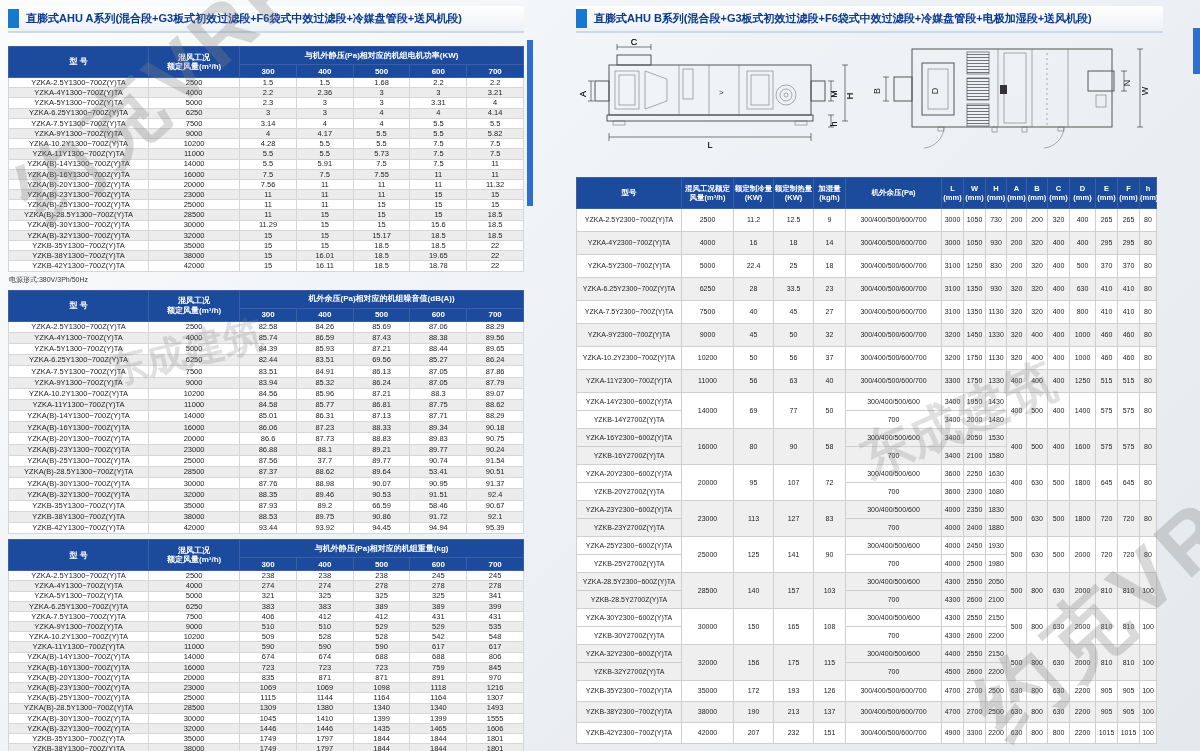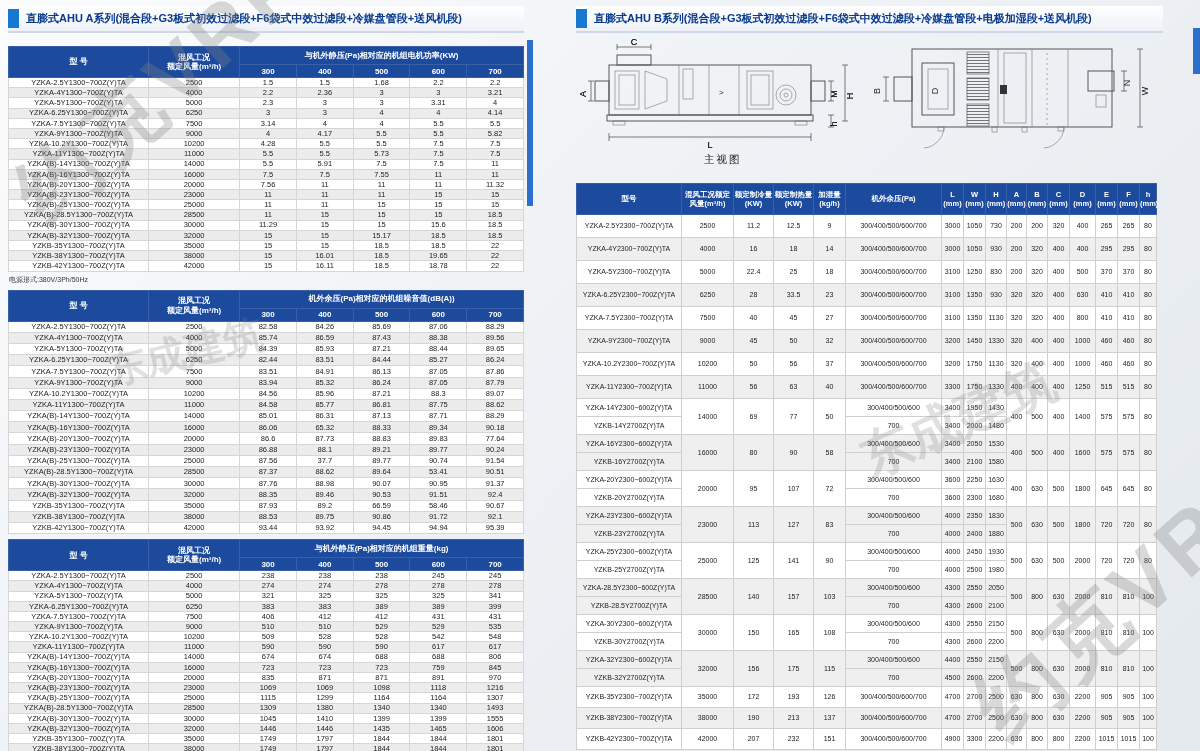--- a/index.html
+++ b/index.html
@@ -25,21 +25,21 @@
   table.t1{margin-top:13px;} table.t1 td{height:9.2px;}
   table.t2{margin-top:5px;}  table.t2 td{height:10.2px;}
   table.t3{margin-top:5px;}  table.t3 td{height:9.2px;}
   .note{font-size:7px;color:#333;margin:3px 0 2px 1px;}
 
   .diag-row{display:flex;height:136px;margin-top:2px;}
   .diag{width:50%;text-align:center;}
   .diag svg{display:block;margin:0 auto;}
   .diag-caption{font-size:10.5px;color:#222;letter-spacing:2px;margin-top:-2px;}
 
-  table.bspec{border-collapse:collapse;table-layout:fixed;width:473px;background:#fff;margin-top:12px;}
+  table.bspec{border-collapse:collapse;table-layout:fixed;width:473px;background:#fff;margin-top:6px;}
   table.bspec th{background:#1c4b9e;color:#fff;border:1px solid #3a5fa6;font-size:7.5px;line-height:1.25;height:30px;padding:0;font-weight:bold;}
   table.bspec td{border:1px solid #cfcfcf;text-align:center;font-size:7px;padding:0;line-height:1.1;color:#222;background:#fff;}
   table.bspec tr.g1 td{background:#efefef;}
   table.bspec tr.rs td{height:22px;}
   table.bspec tr.sub td{height:17px;}
   table.bspec tr.rl td{height:20px;}
 
   .wm{position:absolute;color:#838383;font-weight:bold;white-space:nowrap;pointer-events:none;z-index:6;}
   .wm-tl{left:160px;top:90px;font-size:80px;letter-spacing:6px;opacity:.30;
          transform:translate(-50%,-50%) rotate(-42deg);}
@@ -307,21 +307,21 @@
             <td>85.93</td>
             <td>87.21</td>
             <td>88.44</td>
             <td>89.65</td>
           </tr>
           <tr>
             <td>YZKA-6.25Y1300~700Z(Y)TA</td>
             <td>6250</td>
             <td>82.44</td>
             <td>83.51</td>
-            <td>84.44</td>
+            <td>69.56</td>
             <td>85.27</td>
             <td>86.24</td>
           </tr>
           <tr>
             <td>YZKA-7.5Y1300~700Z(Y)TA</td>
             <td>7500</td>
             <td>83.51</td>
             <td>84.91</td>
             <td>86.13</td>
             <td>87.05</td>
@@ -360,33 +360,33 @@
             <td>85.01</td>
             <td>86.31</td>
             <td>87.13</td>
             <td>87.71</td>
             <td>88.29</td>
           </tr>
           <tr>
             <td>YZKA(B)-16Y1300~700Z(Y)TA</td>
             <td>16000</td>
             <td>86.06</td>
-            <td>65.32</td>
+            <td>87.23</td>
             <td>88.33</td>
             <td>89.34</td>
             <td>90.18</td>
           </tr>
           <tr>
             <td>YZKA(B)-20Y1300~700Z(Y)TA</td>
             <td>20000</td>
             <td>86.6</td>
             <td>87.73</td>
             <td>88.83</td>
             <td>89.83</td>
-            <td>77.64</td>
+            <td>90.75</td>
           </tr>
           <tr>
             <td>YZKA(B)-23Y1300~700Z(Y)TA</td>
             <td>23000</td>
             <td>86.88</td>
             <td>88.1</td>
             <td>89.21</td>
             <td>89.77</td>
             <td>90.24</td>
           </tr>
@@ -576,21 +576,21 @@
             <td>1069</td>
             <td>1069</td>
             <td>1098</td>
             <td>1118</td>
             <td>1216</td>
           </tr>
           <tr>
             <td>YZKA(B)-25Y1300~700Z(Y)TA</td>
             <td>25000</td>
             <td>1115</td>
-            <td>1299</td>
+            <td>1144</td>
             <td>1164</td>
             <td>1164</td>
             <td>1307</td>
           </tr>
           <tr>
             <td>YZKA(B)-28.5Y1300~700Z(Y)TA</td>
             <td>28500</td>
             <td>1309</td>
             <td>1380</td>
             <td>1340</td>
@@ -687,21 +687,20 @@
           <path class="dim" d="M30 102 h202 M30 98 v8 M232 98 v8"></path>
           <text x="131" y="113" font-size="9" text-anchor="middle">L</text>
 
           <text x="55" y="10" font-size="9" text-anchor="middle">C</text>
           <text x="7" y="59" font-size="9" text-anchor="middle" transform="rotate(-90 7 59)">A</text>
           <text x="258" y="59" font-size="9" text-anchor="middle" transform="rotate(-90 258 59)">M</text>
           <text x="274" y="61" font-size="9" text-anchor="middle" transform="rotate(-90 274 61)">H</text>
           <text x="258" y="89" font-size="9" text-anchor="middle" transform="rotate(-90 258 89)">h</text>
           <text x="131" y="113" font-size="9" text-anchor="middle">L</text>
         </svg>
-        <div class="diag-caption">主视图</div>
       </div>
 
       <div class="diag">
         <svg width="288" height="120" viewBox="0 0 288 120">
           <defs>
             <pattern id="hat" width="4" height="3" patternUnits="userSpaceOnUse">
               <path d="M0 1.5 H4" stroke="#555" stroke-width="0.8"></path>
             </pattern>
           </defs>
           <rect class="ln" x="40" y="14" width="200" height="78"></rect>

